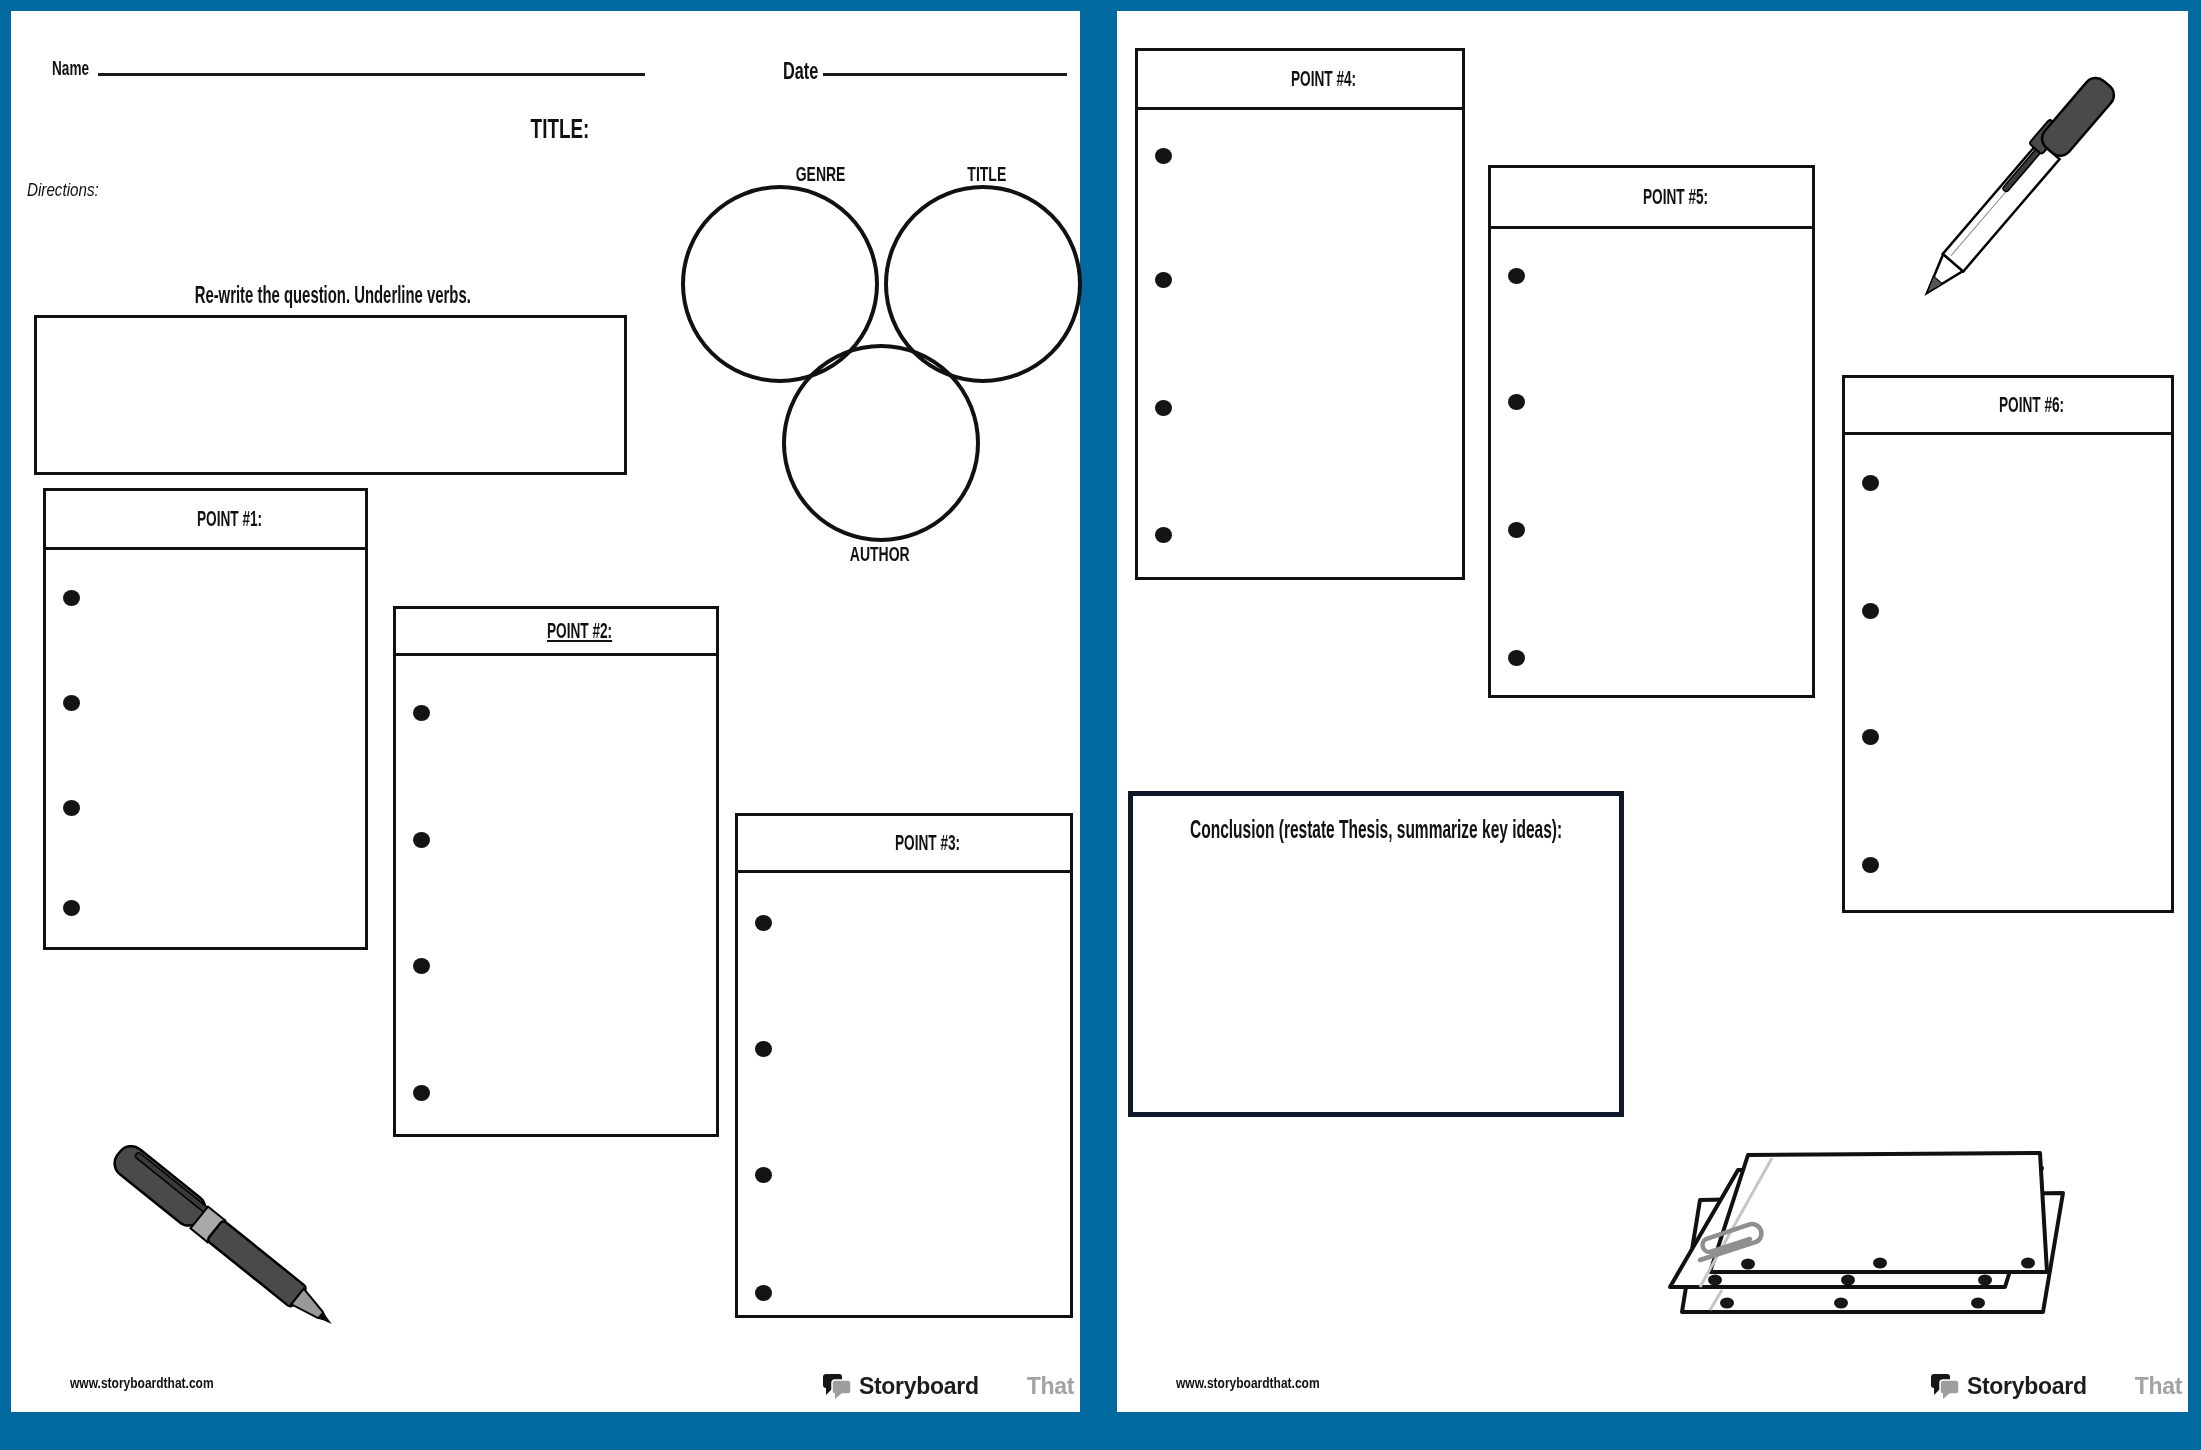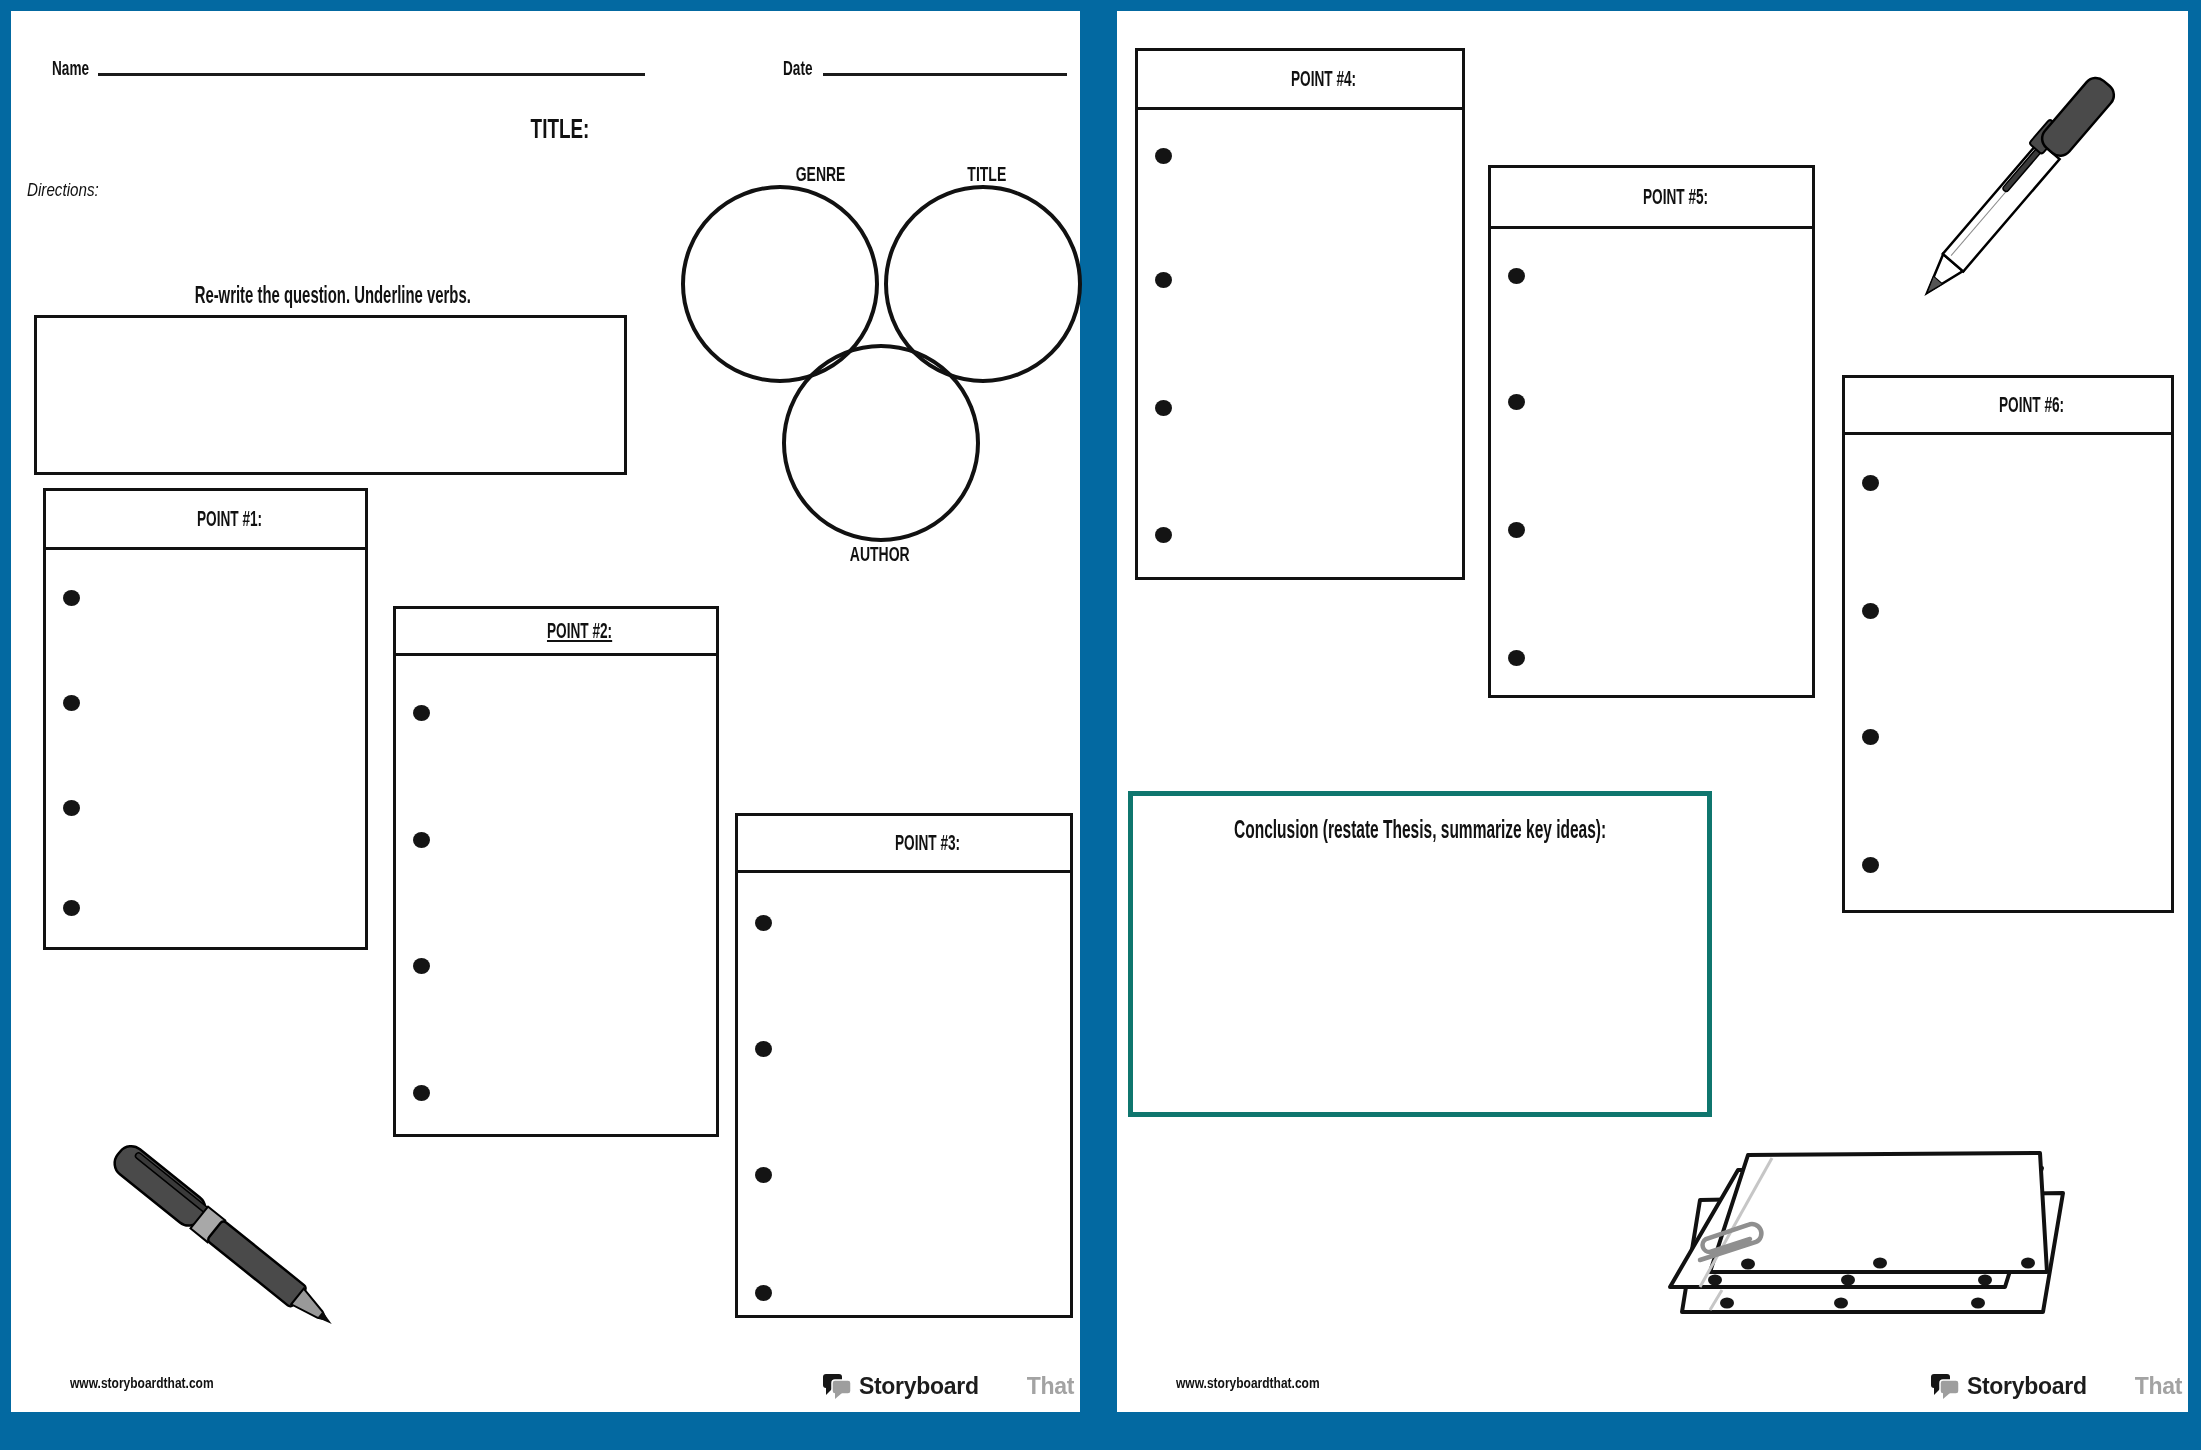--- a/index.html
+++ b/index.html
@@ -26,21 +26,21 @@
 </style>
 </head>
 <body>
 
 <div class="canvas">
 
   <div class="page" style="left:11px;top:11px;width:1069px;height:1401px;">
 
     <div class="el hd" style="left:41px;top:46px;font-size:20px;"><span class="cxl68">Name</span></div>
     <div class="wline" style="left:87px;top:62px;width:547px;"></div>
-    <div class="el hd" style="left:772px;top:46px;font-size:20px;"><span class="cxl68">Date</span></div>
+    <div class="el hd" style="left:772px;top:46px;font-size:24px;"><span class="cxl68">Date</span></div>
     <div class="wline" style="left:812px;top:62px;width:244px;"></div>
 
     <div class="ctr" style="left:449px;top:103px;width:200px;height:30px;">
       <span class="hd cx70" style="font-size:27px;">TITLE:</span>
     </div>
 
     <div class="el dirs" style="left:16px;top:168px;"><span class="cxl80">Directions:</span></div>
 
     <div class="ctr" style="left:172px;top:271px;width:300px;height:26px;">
       <span class="hd cx62" style="font-size:24px;">Re-write the question. Underline verbs.</span>
@@ -140,21 +140,21 @@
     <div class="pbox" style="left:725px;top:364px;width:332px;height:538px;">
       <div class="pbox-hd" style="height:57px;">
         <span class="hd cx62" style="font-size:22px;">POINT #6:</span>
       </div>
       <i class="bu" style="top:97px;"></i>
       <i class="bu" style="top:225px;"></i>
       <i class="bu" style="top:351px;"></i>
       <i class="bu" style="top:479px;"></i>
     </div>
 
-    <div class="el" style="left:11px;top:780px;width:584px;height:326px;border:5px solid #0f766e;box-sizing:border-box;">
+    <div class="el" style="left:11px;top:780px;width:496px;height:326px;border:5px solid #0f172a;box-sizing:border-box;">
       <div class="ctr" style="left:0;top:18px;width:100%;height:30px;">
         <span class="hd cx62" style="font-size:25px;">Conclusion (restate Thesis, summarize key ideas):</span>
       </div>
     </div>
 
     <svg class="el" style="left:788px;top:40px;" width="250" height="265">
       <g transform="translate(22,242) rotate(-49.4)">
         <polygon points="0,0 40,-13 40,13" fill="#fff" stroke="#000" stroke-width="2.5"></polygon>
         <polygon points="0,0 17,-6 17,6" fill="#555" stroke="#000" stroke-width="1"></polygon>
         <rect x="40" y="-13.5" width="148" height="27" fill="#fff" stroke="#000" stroke-width="2.5"></rect>

